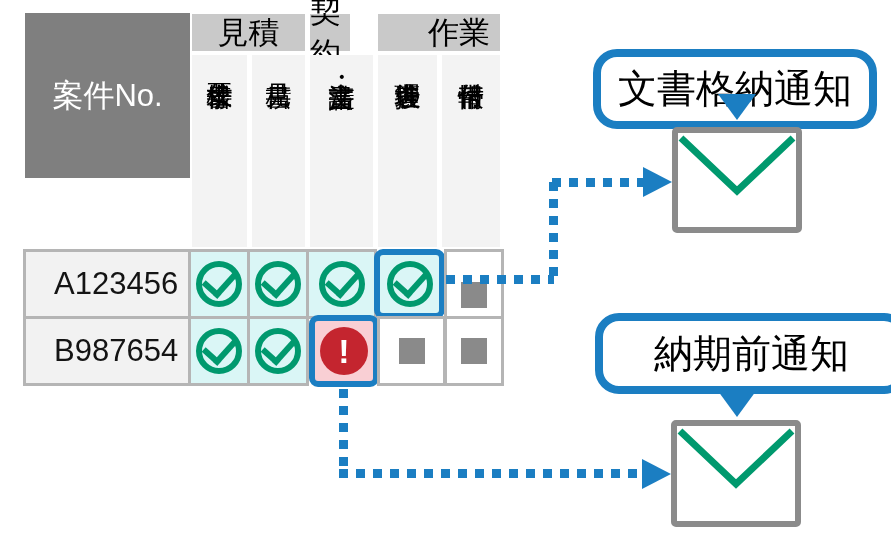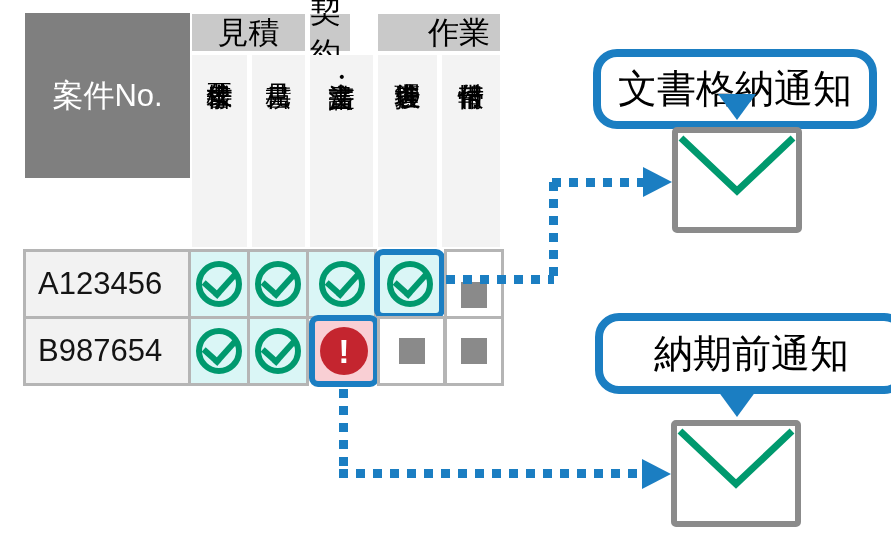--- a/index.html
+++ b/index.html
@@ -46,21 +46,21 @@
   }
   #colhead-1{left:192px;width:55px;}
   #colhead-2{left:252px;width:53px;}
   #colhead-3{left:310px;width:63px;}
   #colhead-4{left:378px;width:59px;}
   #colhead-5{left:442px;width:58px;}
 
   .rowlabel{
     left:23px;width:168px;height:70px;background:#f2f2f2;
     border:3px solid var(--grid);font-size:31px;
-    display:flex;align-items:center;padding-left:12px;color:#141414;
+    display:flex;align-items:center;padding-left:28px;color:#141414;
   }
   #rowlabel-a{top:249px;}
   #rowlabel-b{top:316px;}
 
   .cell{
     border:3px solid var(--grid);
     display:flex;align-items:center;justify-content:center;
   }
   .cell.cyan{background:var(--cyan);}
   .cell.white{background:#ffffff;}

